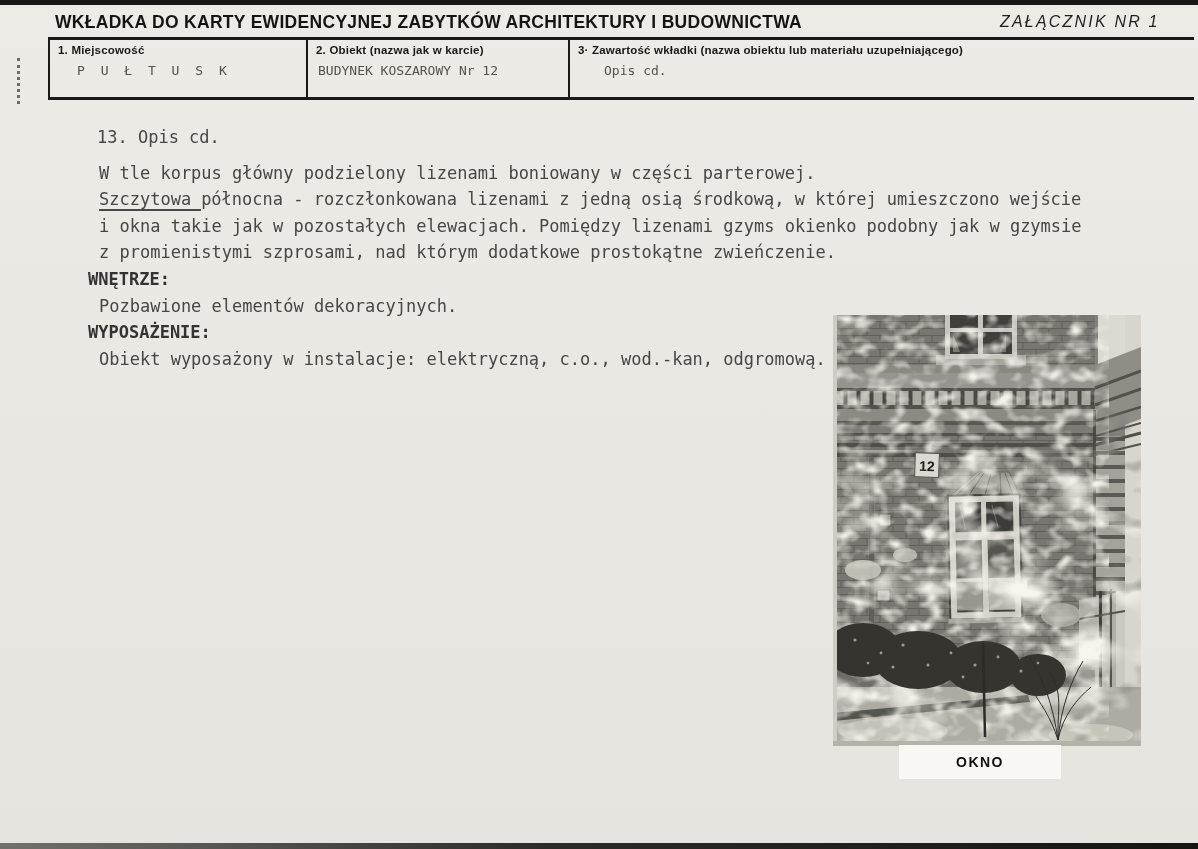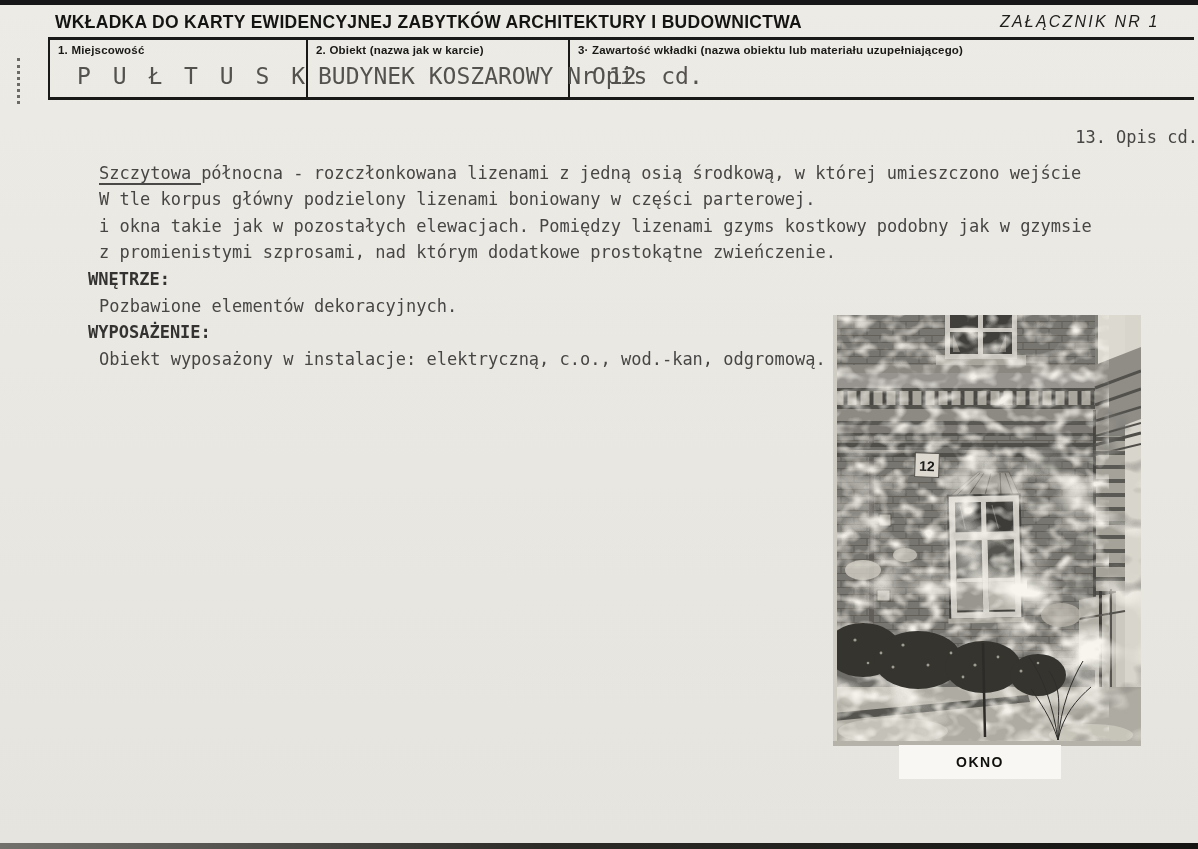--- a/index.html
+++ b/index.html
@@ -29,33 +29,33 @@
     position:absolute;left:48px;top:37px;right:16px;height:63px;
     border-top:3px solid #191917;border-bottom:3px solid #191917;border-left:2px solid #191917;
     display:flex;box-sizing:border-box;
   }
   .cell{box-sizing:border-box;padding:4px 6px 0 8px;}
   .cell-1{width:258px;border-right:2px solid #191917;}
   .cell-2{width:262px;border-right:2px solid #191917;}
   .cell-3{flex:1;}
   .cell .lbl{font-size:11.5px;font-weight:bold;color:#181816;letter-spacing:.2px;white-space:nowrap;}
   .cell .val{
-    font-family:"DejaVu Sans Mono", monospace;font-size:23px;color:#54524f;
+    font-family:"DejaVu Sans Mono", monospace;font-size:13px;color:#54524f;
     margin-top:7px;white-space:nowrap;
   }
   .cell-1 .val{margin-left:19px;letter-spacing:4px;}
   .cell-2 .val{margin-left:2px;}
-  .cell-3 .val{margin-left:14px;}
+  .cell-3 .val{margin-left:26px;}
   
   .body-text{
     position:absolute;left:88px;top:124px;width:1110px;
     font-family:"DejaVu Sans Mono", monospace;font-size:17px;line-height:26.6px;
     color:#474645;
   }
-  .body-text .section{margin-left:9px;margin-bottom:9px;text-align:right;}
+  .body-text .section{margin-left:9px;margin-bottom:9px;}
   .body-text .line{margin-left:11px;white-space:nowrap;}
   .body-text .heading{font-weight:bold;color:#343331;}
   .u{border-bottom:2px solid #4a4947;padding-right:10px;}
   
   .photo{position:absolute;left:833px;top:315px;width:308px;height:431px;display:block;}
   .photo-caption{
     position:absolute;left:899px;top:745px;width:162px;height:34px;
     background:#f8f7f3;text-align:center;line-height:34px;
     font-size:14px;font-weight:bold;letter-spacing:1.5px;color:#0f0f0d;
   }
@@ -81,23 +81,23 @@
       <div class="val">BUDYNEK KOSZAROWY Nr 12</div>
     </div>
     <div class="cell cell-3">
       <div class="lbl">3· Zawartość wkładki (nazwa obiektu lub materiału uzupełniającego)</div>
       <div class="val">Opis cd.</div>
     </div>
   </div>
 
   <div class="body-text">
     <div class="section">13. Opis cd.</div>
+    <div class="line">W tle korpus główny podzielony lizenami boniowany w części parterowej.</div>
     <div class="line"><span class="u">Szczytowa</span><span>północna - rozczłonkowana lizenami z jedną osią środkową, w której umieszczono wejście</span></div>
-    <div class="line">W tle korpus główny podzielony lizenami boniowany w części parterowej.</div>
-    <div class="line">i okna takie jak w pozostałych elewacjach. Pomiędzy lizenami gzyms kostkowy podobny jak w gzymsie</div>
+    <div class="line">i okna takie jak w pozostałych elewacjach. Pomiędzy lizenami gzyms okienko podobny jak w gzymsie</div>
     <div class="line">z promienistymi szprosami, nad którym dodatkowe prostokątne zwieńczenie.</div>
     <div class="heading">WNĘTRZE:</div>
     <div class="line">Pozbawione elementów dekoracyjnych.</div>
     <div class="heading">WYPOSAŻENIE:</div>
     <div class="line">Obiekt wyposażony w instalacje: elektryczną, c.o., wod.-kan, odgromową.</div>
   </div>
 
   <svg class="photo" viewBox="0 0 308 431" aria-hidden="true">
     <defs>
       <pattern id="brick" width="26" height="14" patternUnits="userSpaceOnUse">

